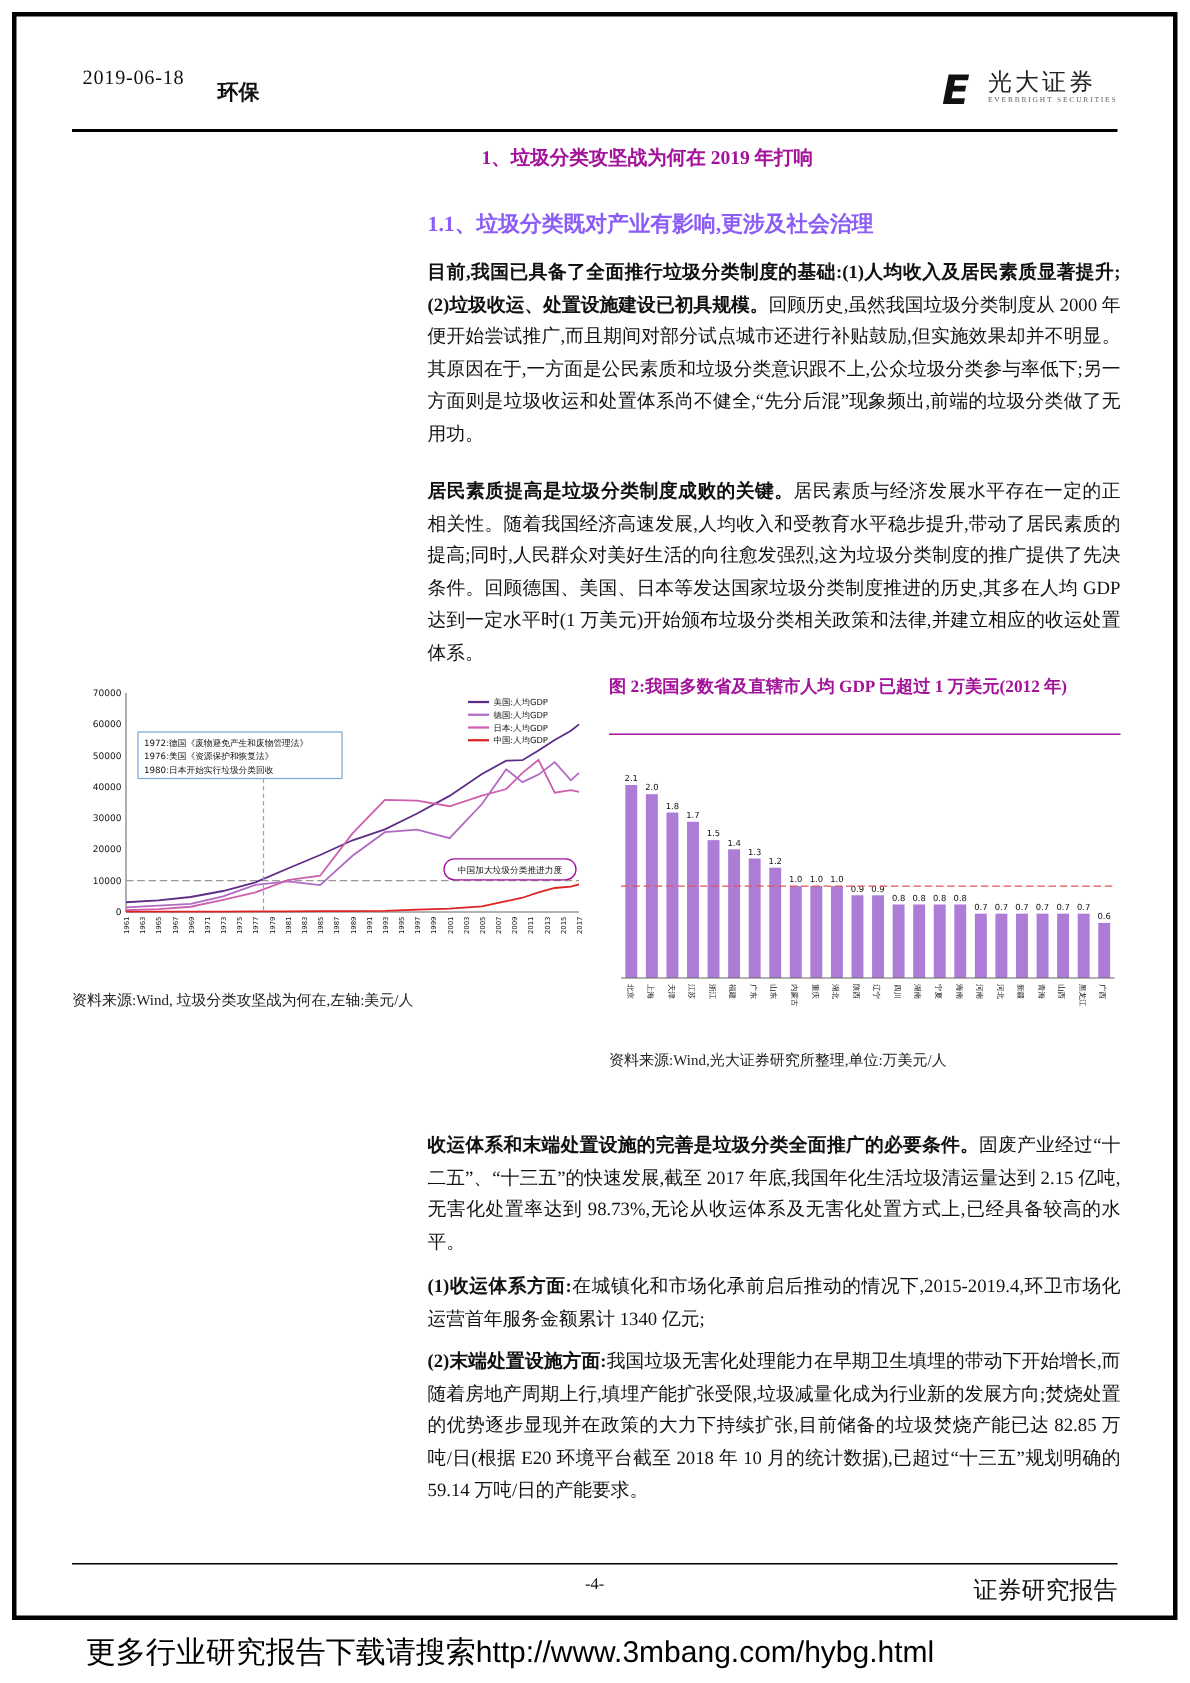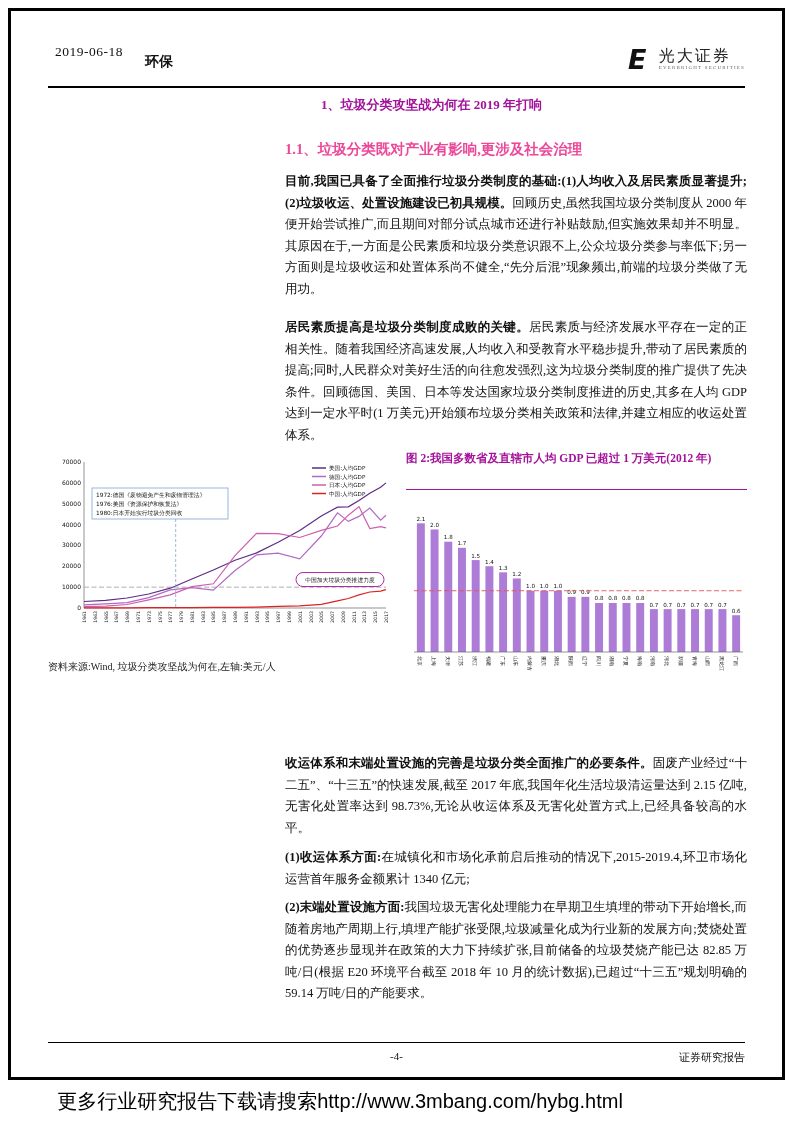--- a/index.html
+++ b/index.html
@@ -15,42 +15,42 @@
   }
   .date { left:55px; top:44px; font-size:13.5px; letter-spacing:0.5px; }
   .category { left:145px; top:53px; font-size:14px; font-weight:bold; }
   .logo { right:48px; top:44px; display:flex; align-items:center; gap:4px; }
   .brand-col { display:flex; flex-direction:column; line-height:1.05; }
   .brand-name { font-size:16px; font-weight:normal; color:#222; letter-spacing:2px; }
   .brand-sub { font-size:5px; color:#666; letter-spacing:1.2px; }
   .header-rule { left:48px; top:86px; width:697px; height:2px; background:#000; }
 
   .h1 { left:285px; top:96px; width:462px; font-size:13px; font-weight:bold; color:#A3129A;margin-left:36px; }
-  .h2 { left:285px; top:140px; width:462px; font-size:14.5px; font-weight:bold; color:#ec4899; }
+  .h2 { left:285px; top:140px; width:462px; font-size:14.5px; font-weight:bold; color:#8b5cf6; }
   .para { left:285px; width:462px; font-size:12.5px; line-height:1.72; text-align:justify; }
   .para b { font-weight:bold; }
   .p1 { top:171px; }
   .p2 { top:317px; }
   .p3 { top:753px; }
   .p4 { top:847px; }
   .p5 { top:897px; }
 
   .fig { top:450px; }
   .fig1 { left:48px; width:344px; }
   .fig2 { left:406px; width:341px; }
   .fig-title {
     font-size:11.5px; font-weight:bold; color:#A3129A; line-height:1.45;
     min-height:40px; border-bottom:1.5px solid #A3129A; padding-bottom:3px;
   }
   .fig-svg { display:block; margin-top:4px; background:#fff; }
   .fig-source { font-size:10px; color:#222; margin-top:6px; }
 
   .footer-rule { left:48px; top:1042px; width:697px; height:1px; background:#000; }
   .page-num { left:0; top:1050px; width:793px; text-align:center; font-size:11px; }
-  .footer-right { left:48px; top:1050px; width:697px; text-align:right; font-size:11px; }
+  .footer-right { left:48px; top:1050px; width:697px; text-align:right; font-size:16px; }
 
   .banner {
     left:0; top:1088px; width:680px; text-align:center; font-size:20px;
     font-family:"Liberation Sans", sans-serif; color:#000;
   }
   svg text { font-family:"DejaVu Sans", sans-serif; fill:#111; }
 </style>
 </head>
 <body>
 
@@ -214,20 +214,21 @@
       <text x="300.2291666666667" y="162" font-size="5" text-anchor="start" transform="rotate(90 300.2291666666667 162)">山西</text>
       <rect x="312.46208333333334" y="115.1063829787234" width="7.950833333333333" height="42.8936170212766" fill="#AC7CD6"></rect>
       <text x="316.4375" y="112.6063829787234" font-size="5.6" text-anchor="middle">0.7</text>
       <text x="313.9375" y="162" font-size="5" text-anchor="start" transform="rotate(90 313.9375 162)">黑龙江</text>
       <rect x="326.17041666666665" y="121.2340425531915" width="7.950833333333333" height="36.7659574468085" fill="#AC7CD6"></rect>
       <text x="330.1458333333333" y="118.7340425531915" font-size="5.6" text-anchor="middle">0.6</text>
       <text x="327.6458333333333" y="162" font-size="5" text-anchor="start" transform="rotate(90 327.6458333333333 162)">广西</text>
       <line x1="8" y1="158" x2="337" y2="158" stroke="#666" stroke-width="0.7"></line>
       <line x1="8" y1="96.72340425531914" x2="337" y2="96.72340425531914" stroke="#E05555" stroke-width="0.9" stroke-dasharray="5 2.5"></line>
     </svg>
+  <div class="fig-source">资料来源:Wind,光大证券研究所整理,单位:万美元/人</div>
 </div>
 
 <p class="abs para p3"><b>收运体系和末端处置设施的完善是垃圾分类全面推广的必要条件。</b><span>固废产业经过“十二五”、“十三五”的快速发展,截至 2017 年底,我国年化生活垃圾清运量达到 2.15 亿吨,无害化处置率达到 98.73%,无论从收运体系及无害化处置方式上,已经具备较高的水平。</span></p>
 
 <p class="abs para p4"><b>(1)收运体系方面:</b><span>在城镇化和市场化承前启后推动的情况下,2015-2019.4,环卫市场化运营首年服务金额累计 1340 亿元;</span></p>
 
 <p class="abs para p5"><b>(2)末端处置设施方面:</b><span>我国垃圾无害化处理能力在早期卫生填埋的带动下开始增长,而随着房地产周期上行,填埋产能扩张受限,垃圾减量化成为行业新的发展方向;焚烧处置的优势逐步显现并在政策的大力下持续扩张,目前储备的垃圾焚烧产能已达 82.85 万吨/日(根据 E20 环境平台截至 2018 年 10 月的统计数据),已超过“十三五”规划明确的 59.14 万吨/日的产能要求。</span></p>
 
 <div class="abs footer-rule"></div>
 <div class="abs page-num">-4-</div>

